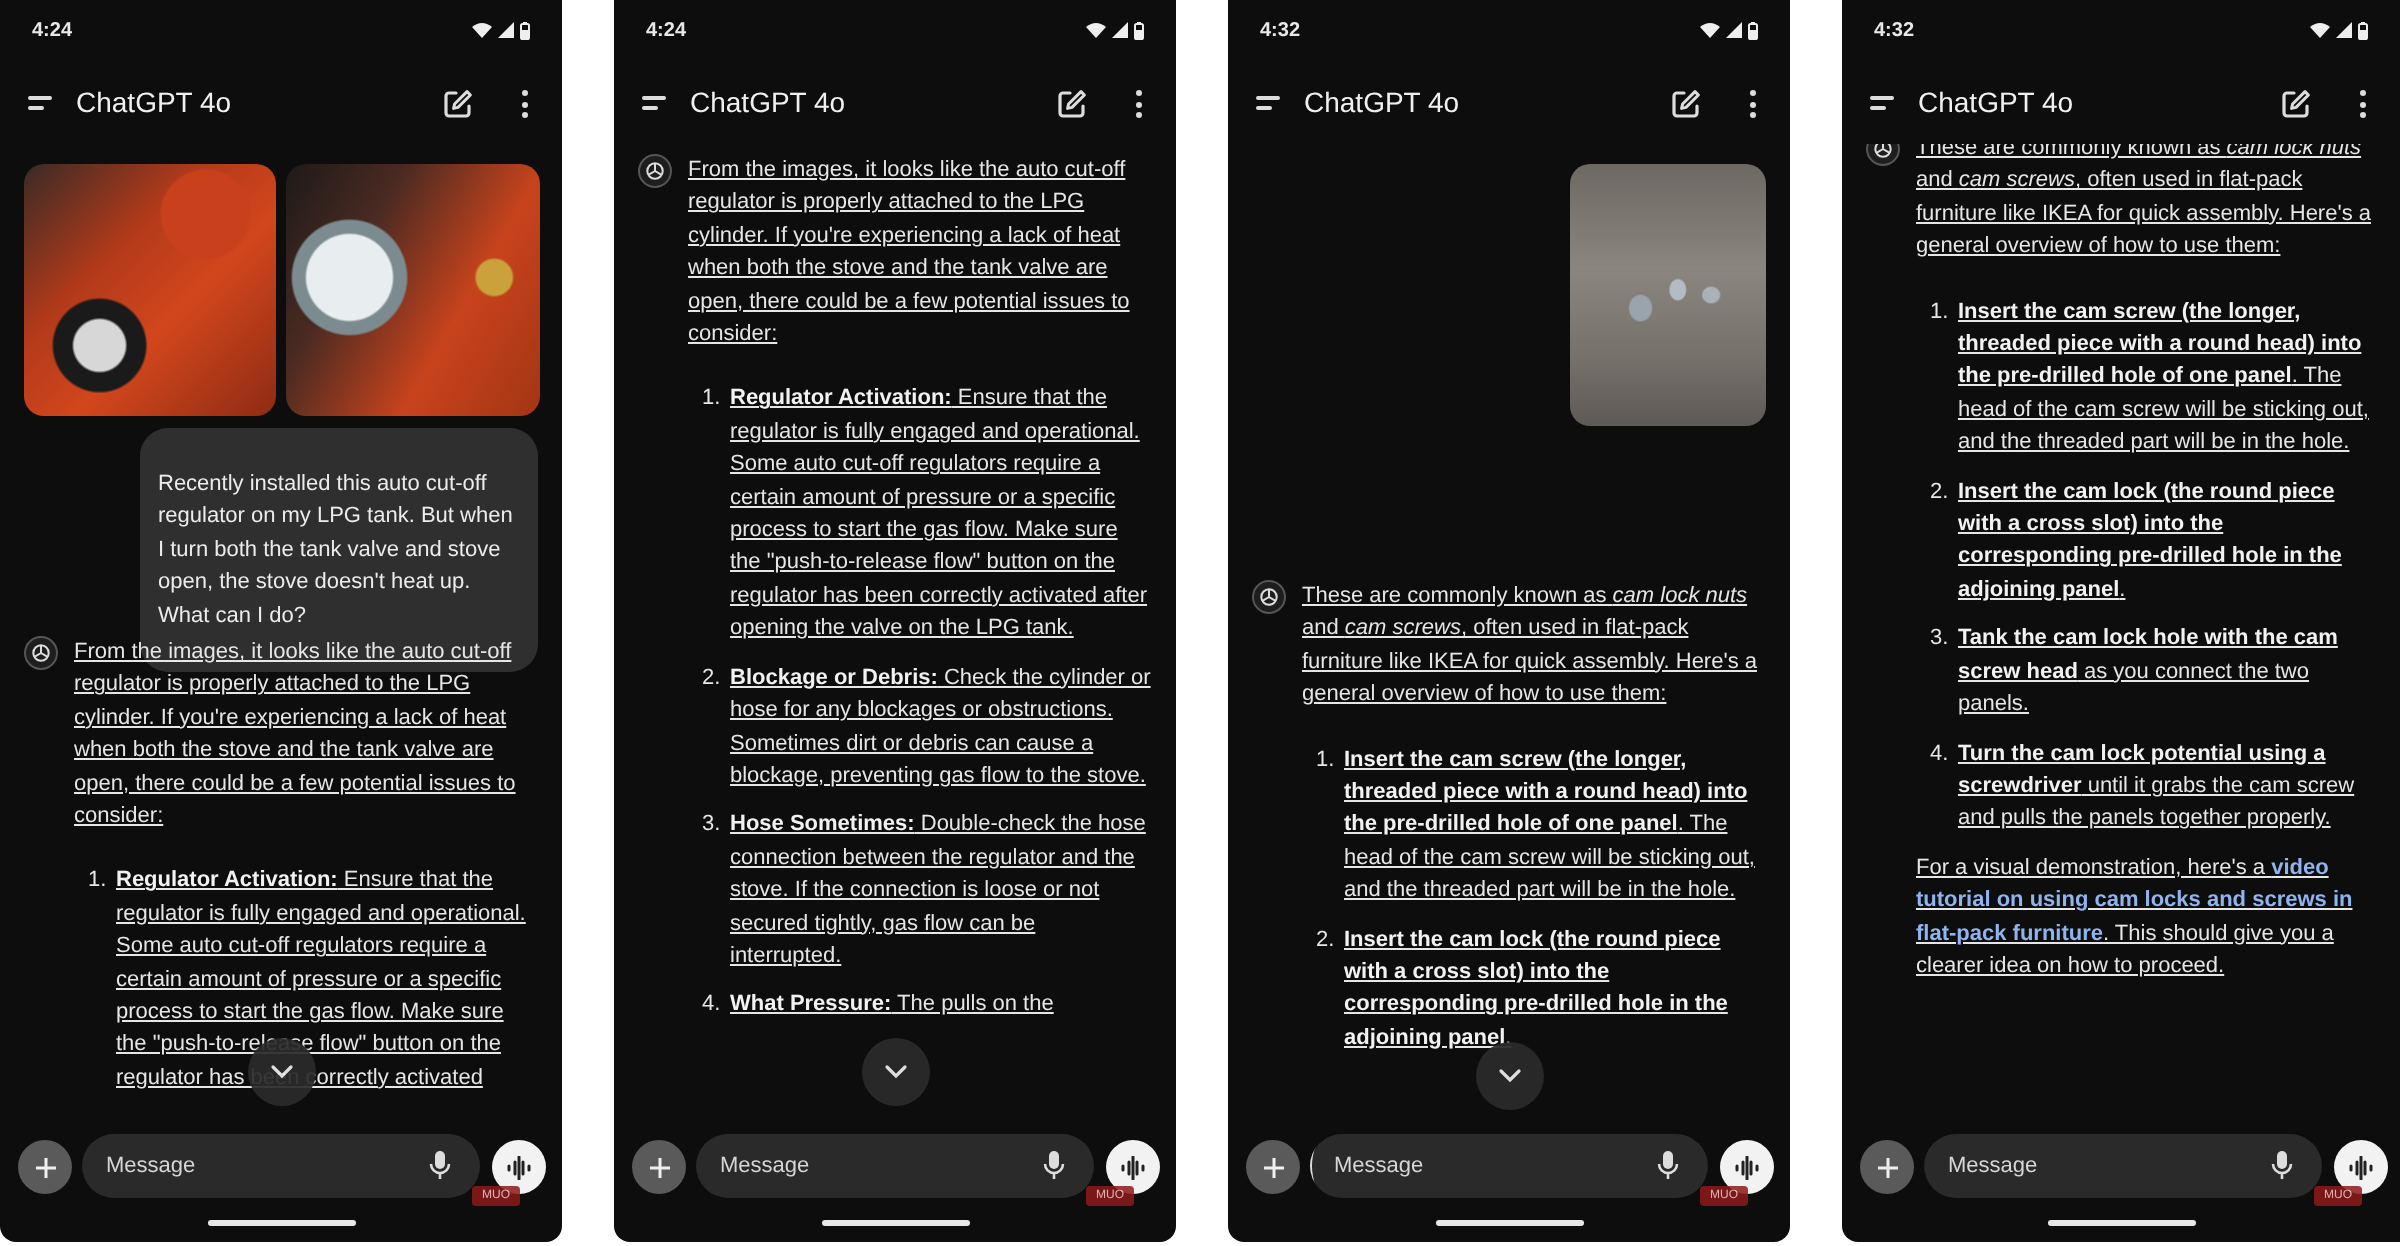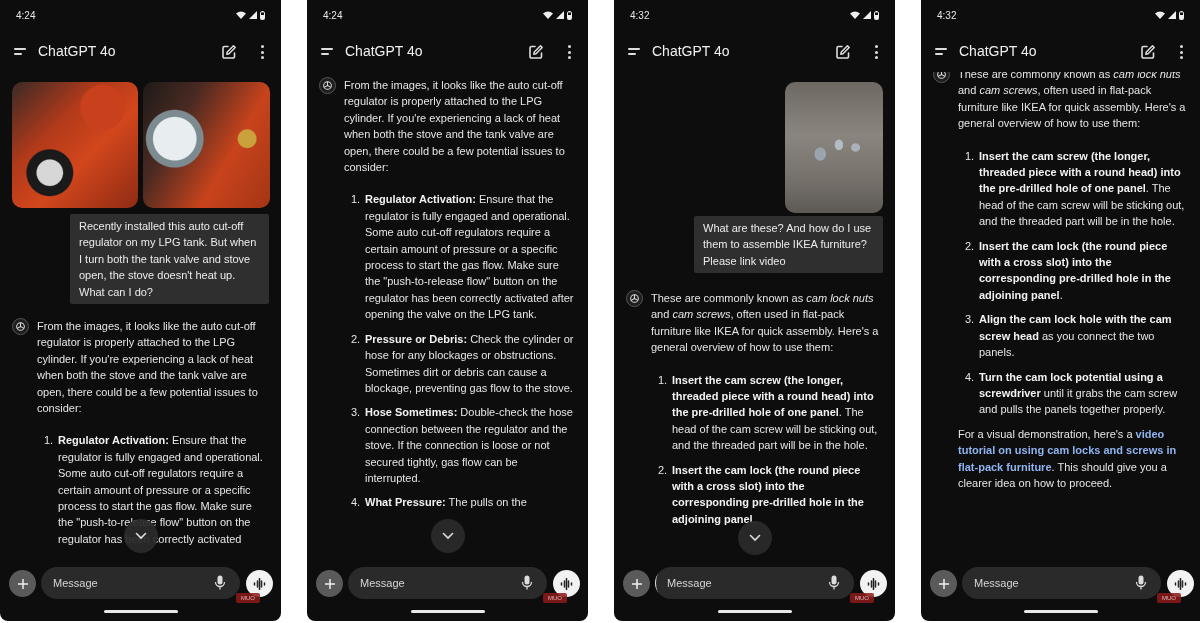--- a/index.html
+++ b/index.html
@@ -5,42 +5,42 @@
   * { box-sizing: border-box; margin: 0; padding: 0; }
   html, body { width: 1200px; height: 623px; background: #ffffff; overflow: hidden; }
   body { position: relative; font-family: "Liberation Sans", "DejaVu Sans", sans-serif; color: #ececec; }
 
   .phone {
     position: absolute; top: 0; width: 281px; height: 621px;
     background: #0d0d0d; border-radius: 0 0 8px 8px; overflow: hidden;
   }
   #p1 { left: 0; } #p2 { left: 307px; } #p3 { left: 614px; } #p4 { left: 921px; width: 279px; border-radius: 0 0 0 8px; }
 
-  .statusbar { position: absolute; top: 8px; left: 16px; right: 16px; height: 14px; font-size: 10px; font-weight: normal; color: #e8e8e8; display: flex; justify-content: space-between; align-items: center; }
+  .statusbar { position: absolute; top: 8px; left: 16px; right: 16px; height: 14px; font-size: 10px; font-weight: bold; color: #e8e8e8; display: flex; justify-content: space-between; align-items: center; }
   .sb-icons { display: flex; gap: 3px; align-items: center; }
   .sb-icons svg { display: block; }
 
   .appbar { position: absolute; top: 40px; left: 0; right: 0; height: 24px; display: flex; align-items: center; padding-left: 48px; }
   .menu-icon { position: absolute; left: 14px; top: 7px; width: 12px; height: 10px; cursor: pointer; }
   .menu-icon i { position: absolute; left: 0; height: 1.6px; background: #ddd; border-radius: 1px; }
   .menu-icon i:nth-child(1) { top: 1px; width: 12px; }
   .menu-icon i:nth-child(2) { top: 6px; width: 8px; }
   .app-title { position: absolute; left: 38px; top: 3px; font-size: 14px; color: #f0f0f0; }
   .edit-icon { position: absolute; right: 44px; top: 4px; width: 16px; height: 16px; cursor: pointer; }
   .kebab-icon { position: absolute; right: 16px; top: 4px; width: 6px; height: 16px; cursor: pointer; }
   .kebab-icon i { position: absolute; left: 1.5px; width: 3px; height: 3px; background: #ddd; border-radius: 50%; }
   .kebab-icon i:nth-child(1) { top: 1px; } .kebab-icon i:nth-child(2) { top: 6.5px; } .kebab-icon i:nth-child(3) { top: 12px; }
 
   .content { position: absolute; top: 72px; left: 0; right: 0; bottom: 50px; overflow: hidden; }
 
-  .user-bubble { position: absolute; background: #2f2f2f; border-radius: 2px; padding: 4px 9px; font-size: 11px; line-height: 16.4px; color: #ececec; }
+  .user-bubble { position: absolute; background: #2f2f2f; border-radius: 14px; padding: 20px 9px; font-size: 11px; line-height: 16.4px; color: #ececec; }
 
   .assistant { position: absolute; left: 12px; right: 12px; font-size: 11px; line-height: 16.4px; color: #e6e6e6; }
   .gpt-avatar { position: absolute; left: 0; top: 0; width: 17px; height: 17px; border-radius: 50%; border: 1px solid #555; background: #1e1e1e; display: flex; align-items: center; justify-content: center; }
-  .assistant .body { margin-left: 25px; }
+  .assistant .body { margin-left: 25px; text-decoration: underline; }
   .assistant ol { list-style: none; margin-top: 16px; }
   .assistant li { position: relative; padding-left: 21px; margin-bottom: 8px; }
   .assistant li .num { position: absolute; left: 7px; top: 0; }
   .assistant b { font-weight: bold; color: #f2f2f2; }
   .assistant em { font-style: italic; }
   .link { color: #8fb4f0; font-weight: bold; }
 
   .scroll-down { position: absolute; width: 34px; height: 34px; border-radius: 50%; background: #2b2b2b; opacity: 0.93; display: flex; align-items: center; justify-content: center; cursor: pointer; z-index: 3; }
 
   .composer { position: absolute; left: 0; right: 0; bottom: 22px; height: 32px; }
@@ -177,21 +177,21 @@
       <div class="gpt-avatar">
           <svg width="11" height="11" viewBox="0 0 12 12">
             <circle cx="6" cy="6" r="4.2" fill="none" stroke="#ddd" stroke-width="1.1"></circle>
             <path d="M6 1.8 V6 L9.6 8.1 M6 6 L2.4 8.1" stroke="#ddd" stroke-width="1.1" fill="none"></path>
           </svg>
         </div>
       <div class="body">
         <p>From the images, it looks like the auto cut-off regulator is properly attached to the LPG cylinder. If you're experiencing a lack of heat when both the stove and the tank valve are open, there could be a few potential issues to consider:</p>
         <ol>
           <li><span class="num">1.</span><b>Regulator Activation:</b><span> Ensure that the regulator is fully engaged and operational. Some auto cut-off regulators require a certain amount of pressure or a specific process to start the gas flow. Make sure the "push-to-release flow" button on the regulator has been correctly activated after opening the valve on the LPG tank.</span></li>
-          <li><span class="num">2.</span><b>Pressure or Debris:</b><span> Check the cylinder or hose for any blockages or obstructions. Sometimes dirt or debris can cause a blockage, preventing gas flow to the stove.</span></li>
+          <li><span class="num">2.</span><b>Blockage or Debris:</b><span> Check the cylinder or hose for any blockages or obstructions. Sometimes dirt or debris can cause a blockage, preventing gas flow to the stove.</span></li>
           <li><span class="num">3.</span><b>Hose Sometimes:</b><span> Double-check the hose connection between the regulator and the stove. If the connection is loose or not secured tightly, gas flow can be interrupted.</span></li>
           <li><span class="num">4.</span><b>What Pressure:</b><span> The pulls on the</span></li>
         </ol>
       </div>
     </div>
   </div>
   <div class="scroll-down" style="left:124px; top:519px;">
       <svg width="12" height="8" viewBox="0 0 12 8">
         <path d="M1.5 1.5 L6 6 L10.5 1.5" stroke="#eee" stroke-width="1.6" fill="none" stroke-linecap="round"></path>
       </svg>
@@ -245,21 +245,20 @@
         <path d="M12.5 1.8 L14.2 3.5 L8 9.7 L5.8 10.2 L6.3 8Z" fill="none" stroke="#ddd" stroke-width="1.5" stroke-linejoin="round"></path>
       </svg>
     <div class="kebab-icon">
         <i></i>
         <i></i>
         <i></i>
       </div>
   </div>
   <div class="content">
     <div class="photo screws" style="left:171px; top:10px; width:98px; height:131px;"></div>
-    <div class="user-bubble" style="left:80px; top:144px; width:189px;">What are these? And how do I use them to assemble IKEA furniture? Please link video</div>
     <div class="assistant" style="top:218px;">
       <div class="gpt-avatar">
           <svg width="11" height="11" viewBox="0 0 12 12">
             <circle cx="6" cy="6" r="4.2" fill="none" stroke="#ddd" stroke-width="1.1"></circle>
             <path d="M6 1.8 V6 L9.6 8.1 M6 6 L2.4 8.1" stroke="#ddd" stroke-width="1.1" fill="none"></path>
           </svg>
         </div>
       <div class="body">
         <p><span>These are commonly known as </span><em>cam lock nuts</em><span> and </span><em>cam screws</em><span>, often used in flat-pack furniture like IKEA for quick assembly. Here's a general overview of how to use them:</span></p>
         <ol>
@@ -334,21 +333,21 @@
           <svg width="11" height="11" viewBox="0 0 12 12">
             <circle cx="6" cy="6" r="4.2" fill="none" stroke="#ddd" stroke-width="1.1"></circle>
             <path d="M6 1.8 V6 L9.6 8.1 M6 6 L2.4 8.1" stroke="#ddd" stroke-width="1.1" fill="none"></path>
           </svg>
         </div>
       <div class="body">
         <p><span>These are commonly known as </span><em>cam lock nuts</em><span> and </span><em>cam screws</em><span>, often used in flat-pack furniture like IKEA for quick assembly. Here's a general overview of how to use them:</span></p>
         <ol>
           <li><span class="num">1.</span><b>Insert the cam screw (the longer, threaded piece with a round head) into the pre-drilled hole of one panel</b><span>. The head of the cam screw will be sticking out, and the threaded part will be in the hole.</span></li>
           <li><span class="num">2.</span><b>Insert the cam lock (the round piece with a cross slot) into the corresponding pre-drilled hole in the adjoining panel</b><span>.</span></li>
-          <li><span class="num">3.</span><b>Align the cam lock hole with the cam screw head</b><span> as you connect the two panels.</span></li>
+          <li><span class="num">3.</span><b>Tank the cam lock hole with the cam screw head</b><span> as you connect the two panels.</span></li>
           <li><span class="num">4.</span><b>Turn the cam lock potential using a screwdriver</b><span> until it grabs the cam screw and pulls the panels together properly.</span></li>
         </ol>
         <p style="margin-top:4px;"><span>For a visual demonstration, here's a </span><a class="link">video tutorial on using cam locks and screws in flat-pack furniture</a><span>. This should give you a clearer idea on how to proceed.</span></p>
       </div>
     </div>
   </div>
   <div class="composer">
     <div class="plus-btn">
         <svg width="12" height="12" viewBox="0 0 12 12">
           <path d="M6 1 V11 M1 6 H11" stroke="#f0f0f0" stroke-width="1.5"></path>

